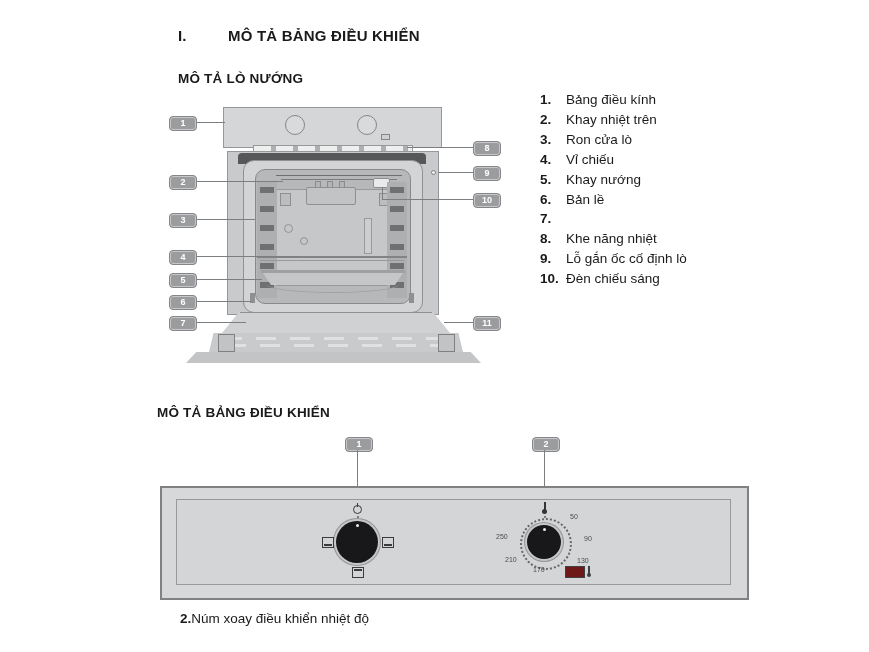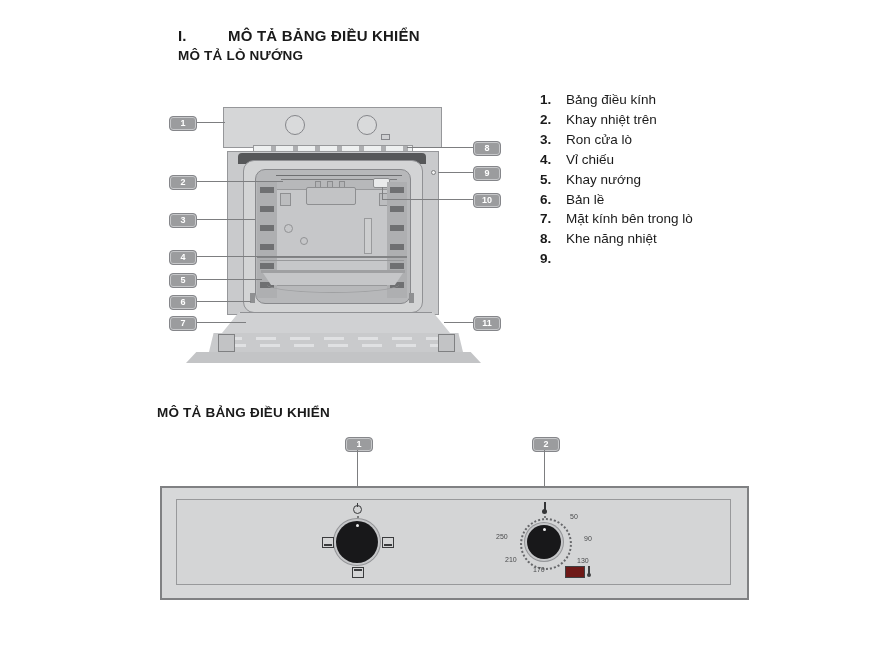--- a/index.html
+++ b/index.html
@@ -29,21 +29,21 @@
   .knob .ind{position:absolute;width:3px;height:3px;border-radius:50%;background:#ededee;left:calc(50% - 1.5px);top:3px;}
   .tlabel{font-size:7px;color:#4a4b4d;line-height:1;}
 </style>
 </head>
 <body>
 
 <div class="page">
 
   <span class="abs h1" style="left:178px;top:27px">I.</span>
   <span class="abs h1" style="left:228px;top:27px">MÔ TẢ BẢNG ĐIỀU KHIỂN</span>
-  <span class="abs h2" style="left:178px;top:48px">MÔ TẢ LÒ NƯỚNG</span>
+  <span class="abs h2" style="left:178px;top:71px">MÔ TẢ LÒ NƯỚNG</span>
 
   <div class="abs" style="left:0;top:0;width:869px;height:400px">
 
     <div class="abs outline" style="left:227px;top:151px;width:210px;height:162px;background:#c9cacc"></div>
     <div class="abs" style="left:238px;top:153px;width:188px;height:11px;background:#565759;border-radius:4px 4px 0 0"></div>
     <div class="abs" style="left:431px;top:170px;width:3px;height:3px;border-radius:50%;background:#f0f0f0;border:1px solid #7e7f81"></div>
 
     <div class="abs outline" style="left:223px;top:107px;width:217px;height:39px;background:#d5d6d7"></div>
     <div class="abs" style="left:285px;top:115px;width:18px;height:18px;border-radius:50%;border:1px solid #85868a;background:#d9dadb"></div>
     <div class="abs" style="left:357px;top:115px;width:18px;height:18px;border-radius:50%;border:1px solid #85868a;background:#d9dadb"></div>
@@ -136,28 +136,32 @@
     <div class="row">
         <span class="num">5.</span>
         <span>Khay nướng</span>
       </div>
     <div class="row">
         <span class="num">6.</span>
         <span>Bản lề</span>
       </div>
     <div class="row">
         <span class="num">7.</span>
-        <span>Mặt kính bên trong lò</span>
       </div>
     <div class="row">
         <span class="num">8.</span>
         <span>Khe năng nhiệt</span>
       </div>
     <div class="row">
         <span class="num">9.</span>
+        <span>Lỗ gắn ốc cố định lò</span>
+      </div>
+    <div class="row">
+        <span class="num">10.</span>
+        <span>Đèn chiếu sáng</span>
       </div>
   </div>
 
   <span class="abs h2" style="left:157px;top:405px">MÔ TẢ BẢNG ĐIỀU KHIỂN</span>
 
   <div class="abs" style="left:0;top:430px;width:869px;height:180px">
 
     <div class="abs badge" style="left:345px;top:7px">1</div>
     <div class="abs badge" style="left:532px;top:7px">2</div>
     <div class="abs vline" style="left:357px;top:20px;height:62px"></div>
@@ -194,15 +198,16 @@
     <span class="abs tlabel" style="left:577px;top:127px">130</span>
     <span class="abs tlabel" style="left:533px;top:136px">170</span>
     <span class="abs tlabel" style="left:505px;top:126px">210</span>
     <span class="abs tlabel" style="left:496px;top:103px">250</span>
     <div class="abs" style="left:565px;top:136px;width:18px;height:10px;background:#6e1917;border:1px solid #3f4042"></div>
     <div class="abs" style="left:588px;top:136px;width:2px;height:8px;background:#3f4042"></div>
     <div class="abs" style="left:587px;top:143px;width:4px;height:4px;border-radius:50%;background:#3f4042"></div>
   </div>
 
   <div class="abs legend2" style="left:180px;top:608px">
+    <div class="row"><span class="num">2.</span><span>Núm xoay điều khiển nhiệt độ</span></div>
   </div>
 
 </div>
 
 </body></html>

